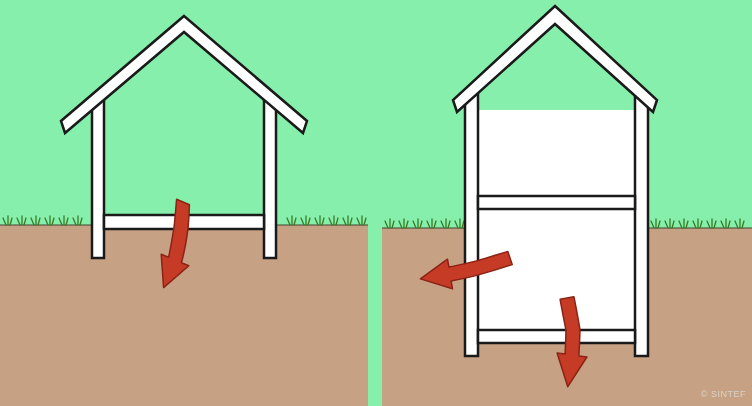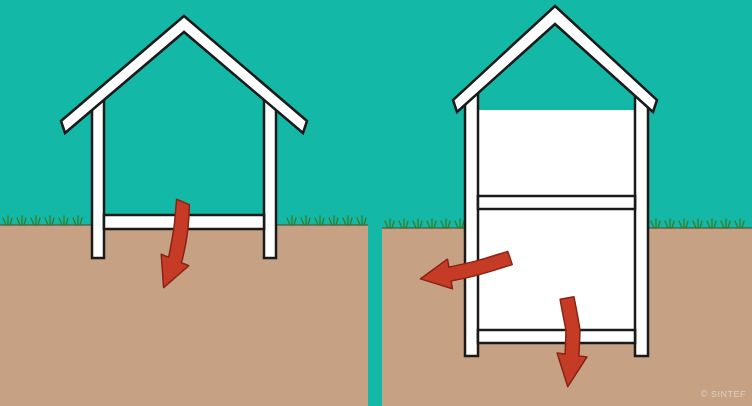--- a/index.html
+++ b/index.html
@@ -5,21 +5,21 @@
   html, body {
     margin: 0;
     padding: 0;
     background: #ffffff;
     font-family: "Liberation Sans", sans-serif;
   }
   .figure {
     position: relative;
     width: 752px;
     height: 406px;
-    background: #14b8a6;
+    background: #86efac;
     overflow: hidden;
   }
   .panel {
     position: absolute;
     top: 0;
     display: block;
   }
   .panel-left  { left: 0; }
   .panel-right { left: 382px; }
   .house-parts {

